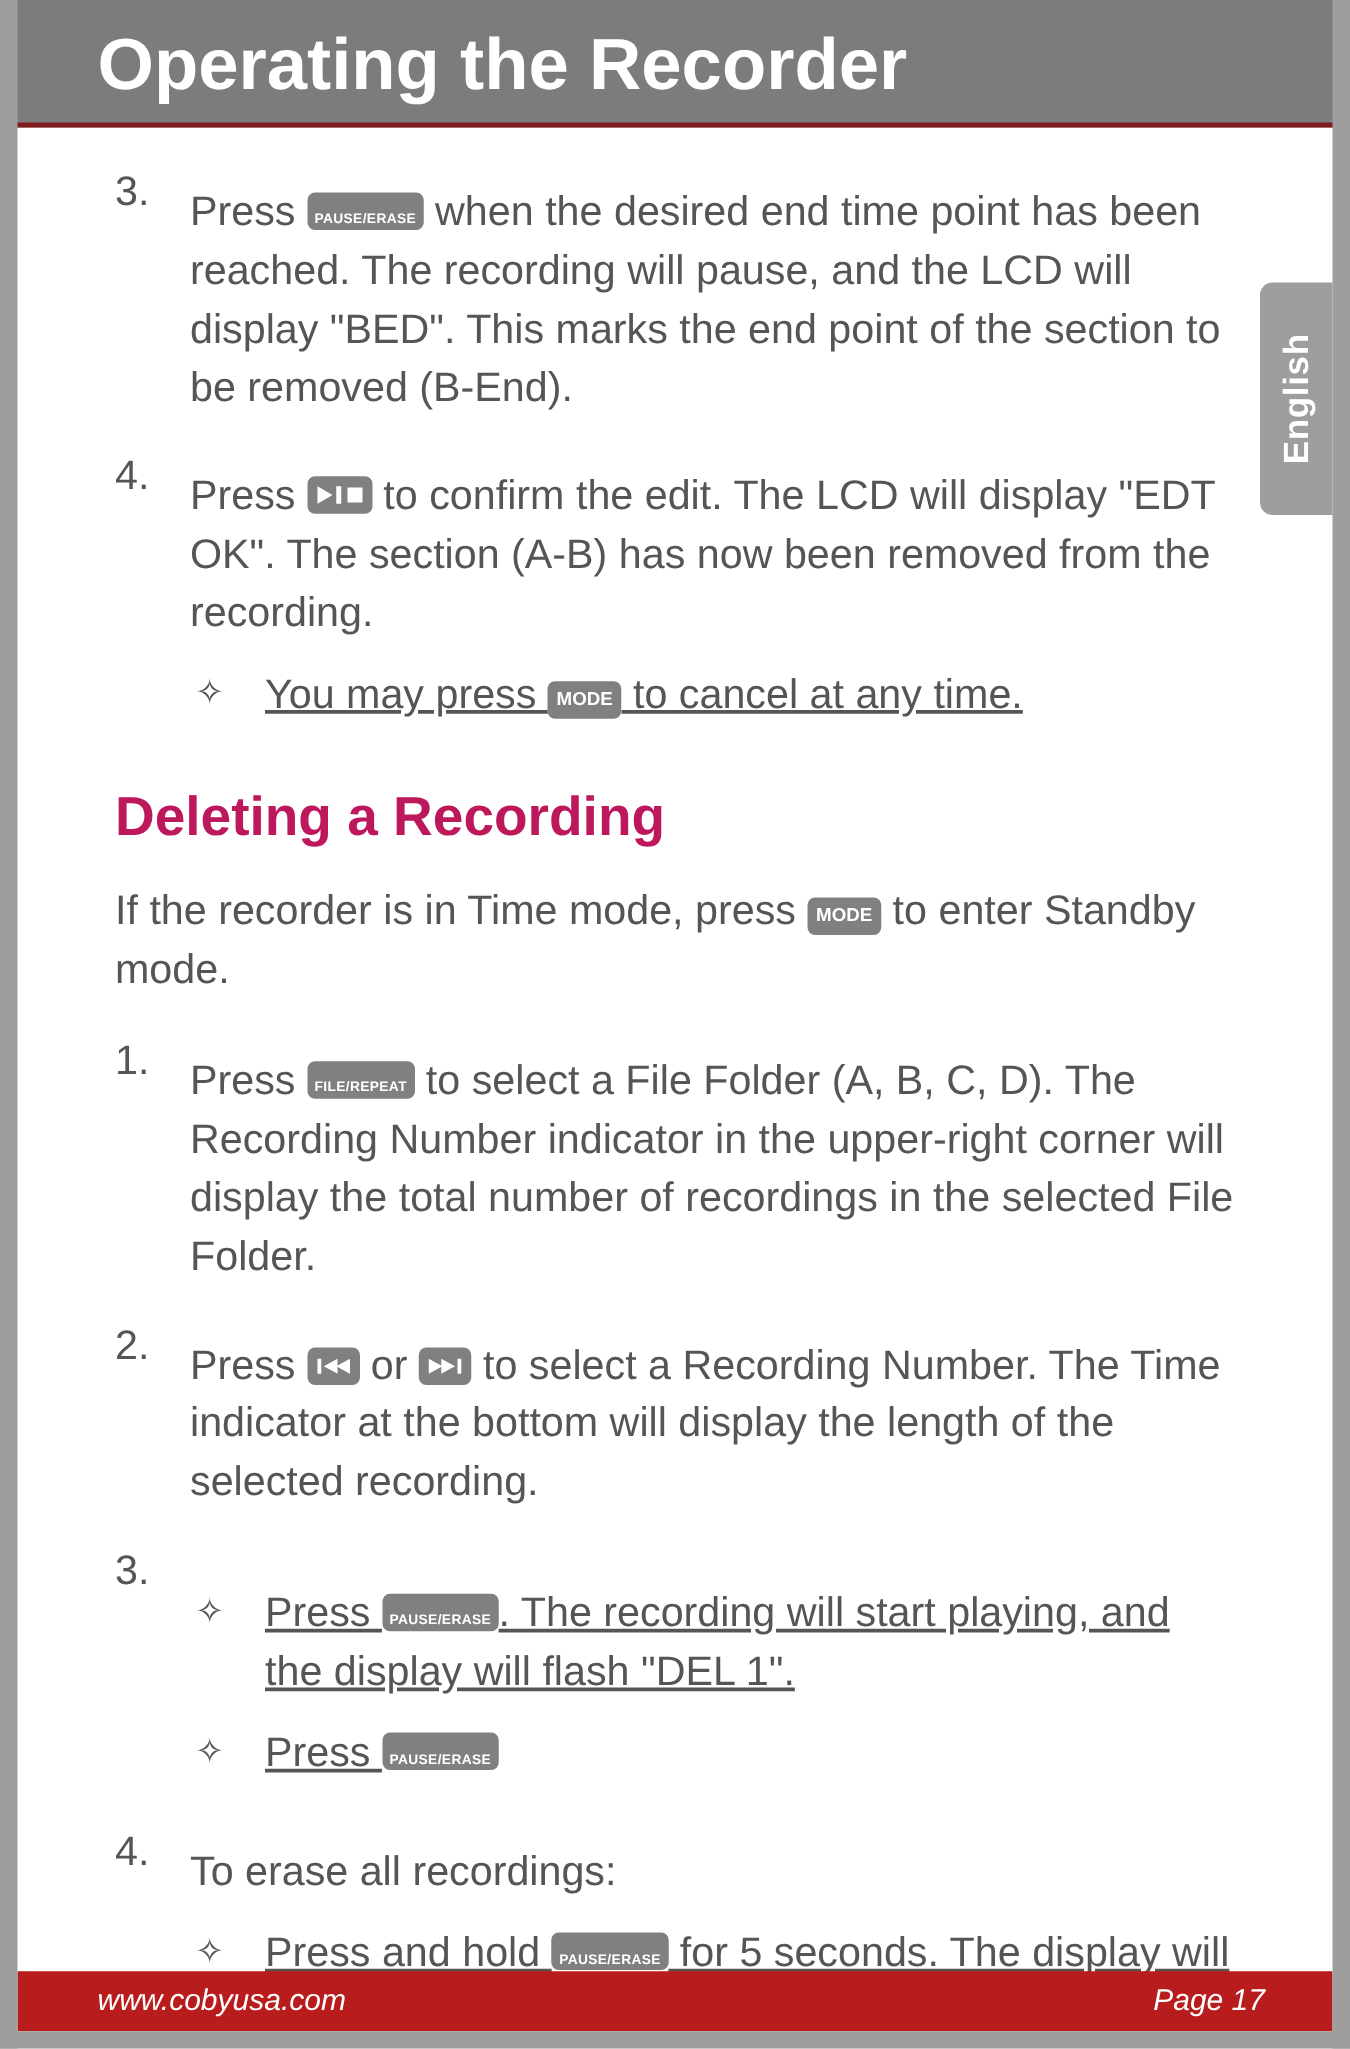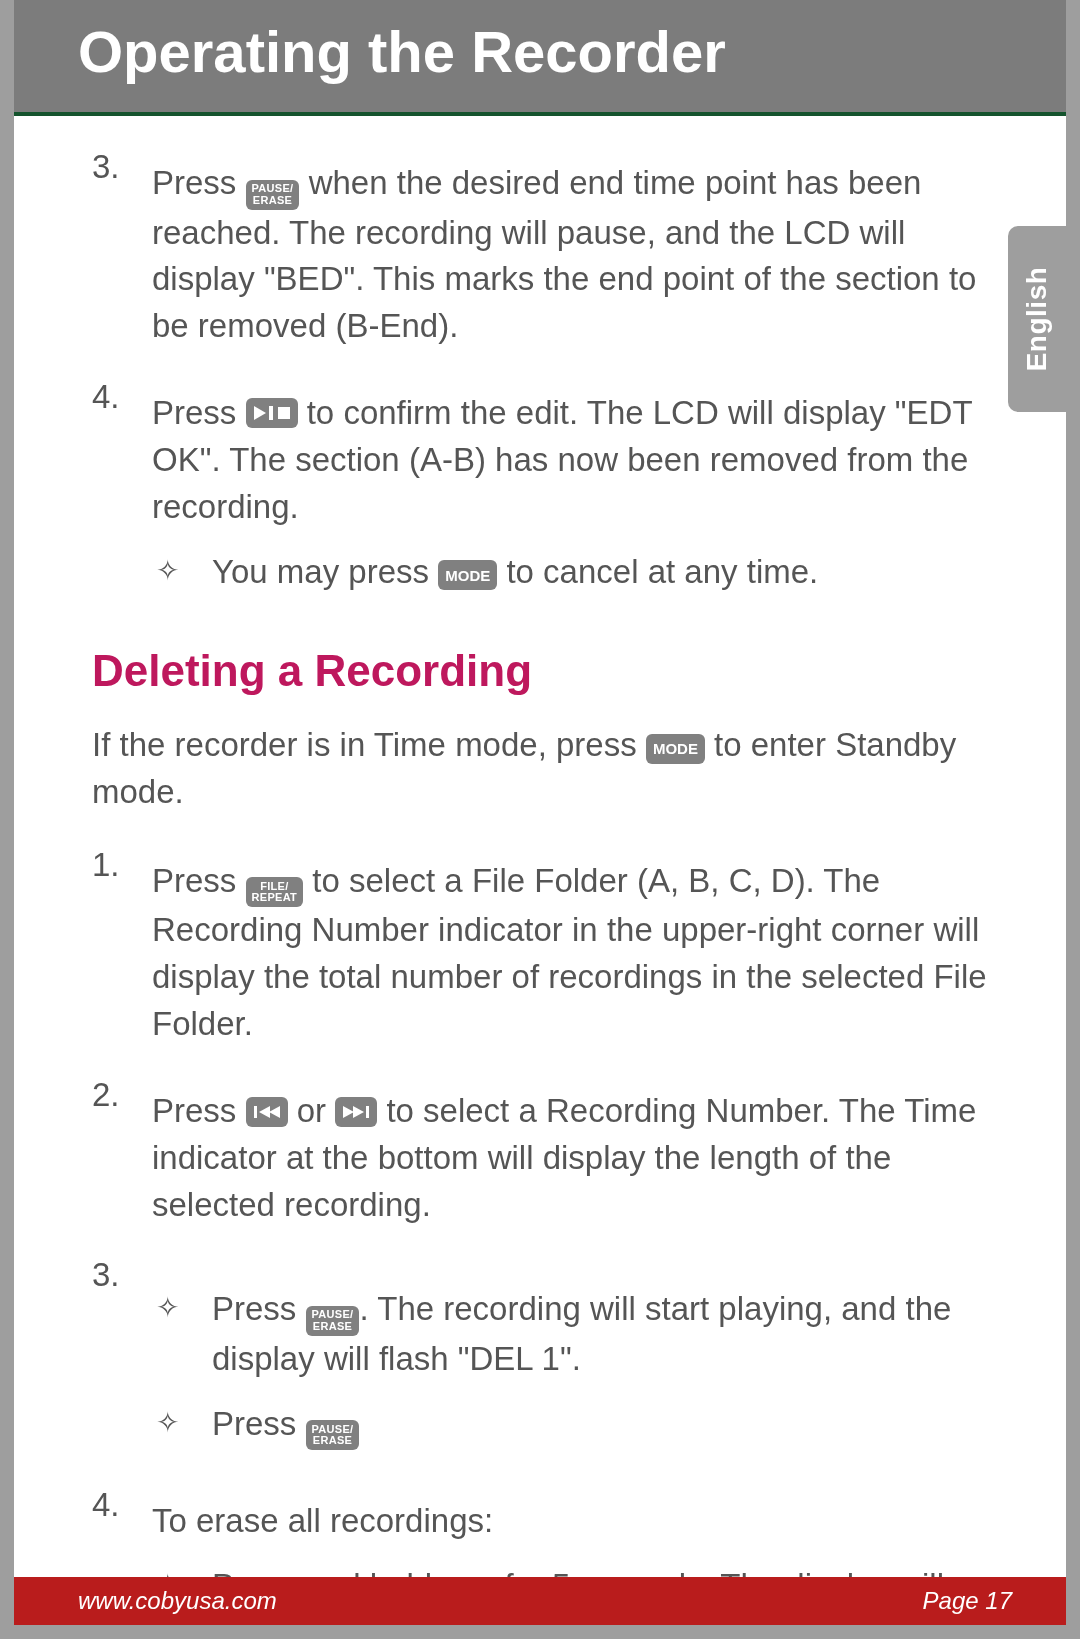--- a/index.html
+++ b/index.html
@@ -15,23 +15,23 @@
   .page-frame {
     position: absolute;
     top: 0; left: 0;
     width: 1080px; height: 1639px;
     border: 14px solid #9e9e9e;
     border-top: none;
     pointer-events: none;
   }
   .header-bar {
     background: #7c7c7c;
-    height: 116px;
+    height: 102px;
     padding: 18px 0 0 78px;
-    border-bottom: 4px solid #14532d;
+    border-bottom: 4px solid #7f1d1d;
   }
   .header-title {
     color: #ffffff;
     font-size: 58px;
     font-weight: 700;
   }
   .side-tab {
     position: absolute;
     right: 14px;
     top: 226px;
@@ -72,21 +72,21 @@
     margin-bottom: 8px;
   }
   .diamond {
     width: 60px;
     flex-shrink: 0;
     font-size: 28px;
     line-height: 1.6;
     text-align: left;
     padding-left: 4px;
   }
-  .sub-body { flex: 1; }
+  .sub-body { flex: 1; text-decoration: underline; }
   .section-heading {
     font-size: 44px;
     font-weight: 700;
     color: #be185d;
     margin: 36px 0 20px 0;
   }
   .intro-para { margin-bottom: 26px; margin-top: 20px; }
   .btn {
     display: inline-flex;
     align-items: center;
@@ -96,26 +96,26 @@
     border-radius: 6px;
     height: 30px;
     padding: 0 7px;
     font-size: 15px;
     font-weight: 700;
     vertical-align: 2px;
     line-height: 1;
     white-space: nowrap;
   }
   .btn-two-line {
-    flex-direction: column;
     font-size: 11px;
     line-height: 1.05;
     padding: 2px 6px;
     height: 30px;
     letter-spacing: 0.3px;
+    align-items: flex-end;
   }
   .btn-play {
     padding: 0 6px;
   }
   .btn-play svg { display: block; }
   .footer {
     position: absolute;
     bottom: 14px;
     left: 14px;
     right: 14px;

